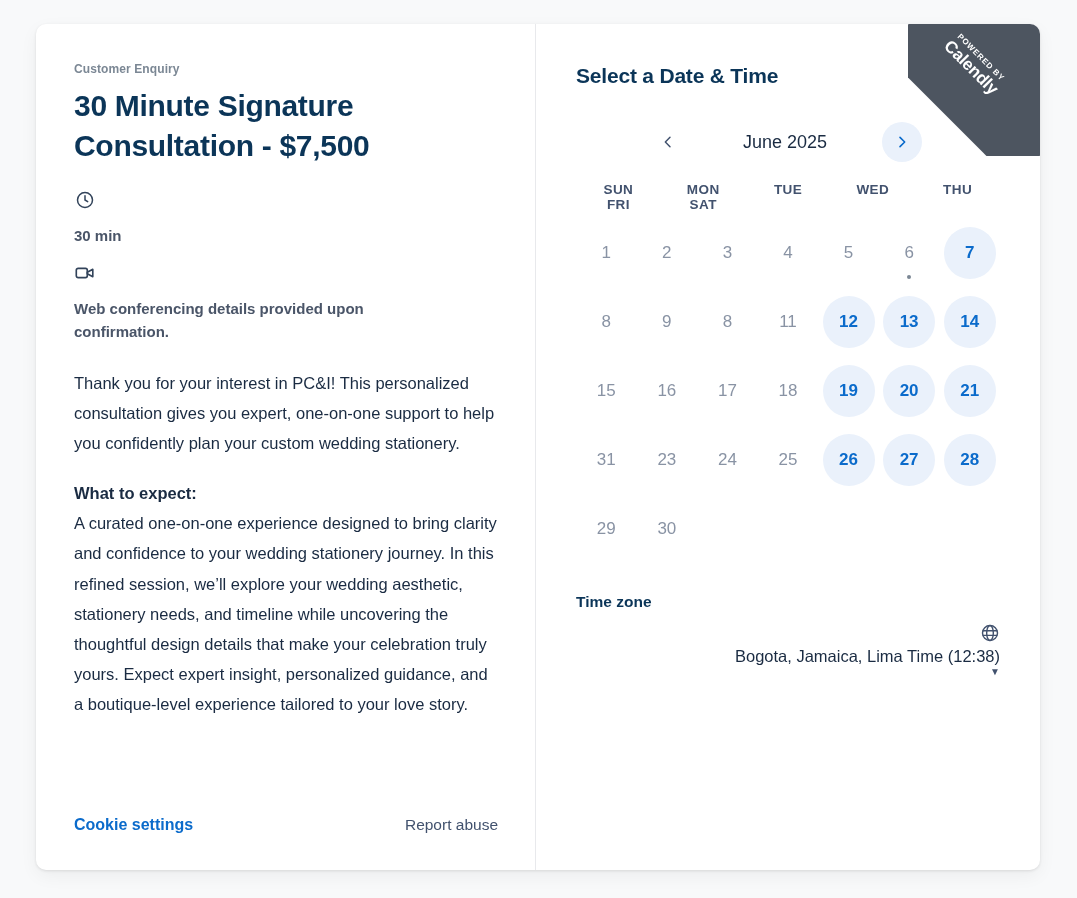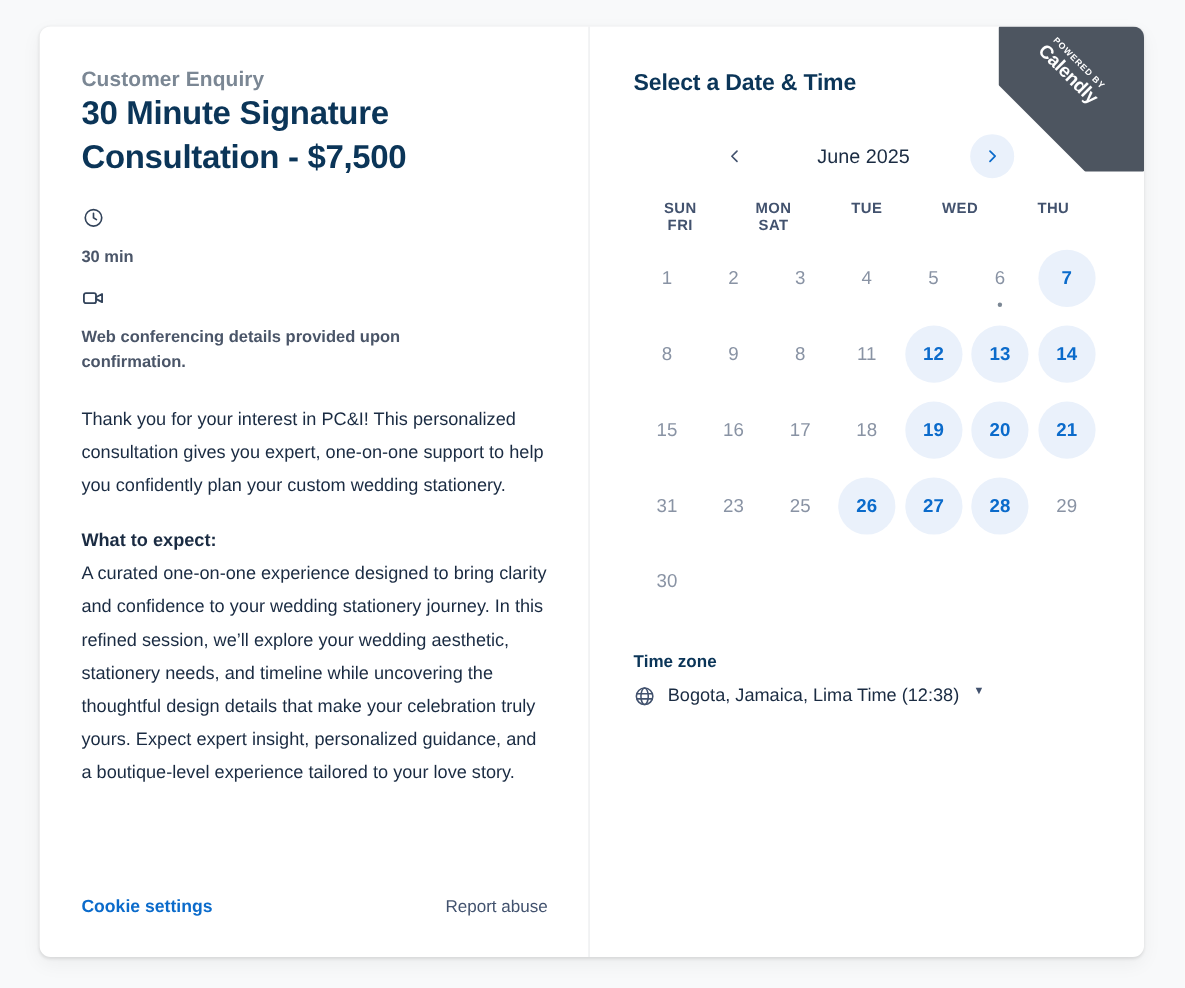--- a/index.html
+++ b/index.html
@@ -25,23 +25,24 @@
 
   
   .left-panel {
     width: 500px;
     border-right: 1px solid #e8e9ec;
     padding: 38px 38px 0 38px;
     position: relative;
   }
   .org-name {
     color: #7b8794;
-    font-size: 19px;
+    font-size: 12px;
     font-weight: bold;
     letter-spacing: 0.1px;
+    margin-bottom: 10px;
   }
   .event-title {
     color: #0b3558;
     font-size: 30px;
     font-weight: bold;
     line-height: 1.33;
     letter-spacing: -0.3px;
     margin-bottom: 22px;
   }
   .meta-row {
@@ -187,25 +188,25 @@
 
   .tz-title {
     margin-top: 32px;
     color: #0b3558;
     font-size: 15.5px;
     font-weight: bold;
   }
   .tz-row {
     margin-top: 12px;
     display: flex;
-    align-items: flex-start;
-    gap: 11px;
+    align-items: flex-end;
     color: #1a2b42;
     font-size: 16.5px;
     cursor: pointer;
+    flex-direction: column;
   }
   .tz-caret { font-size: 10px; color: #42526e; margin-left: 2px; }
 
   
   .ribbon {
     position: absolute;
     top: 0; right: 0;
     width: 132px; height: 132px;
     overflow: hidden;
     pointer-events: none;
@@ -368,20 +369,23 @@
         <div class="day-cell">
           <div class="day-inner available">21</div>
         </div>
         <div class="day-cell">
           <div class="day-inner">31</div>
         </div>
         <div class="day-cell">
           <div class="day-inner">23</div>
         </div>
         <div class="day-cell">
+          <div class="day-inner">24</div>
+        </div>
+        <div class="day-cell">
           <div class="day-inner">25</div>
         </div>
         <div class="day-cell">
           <div class="day-inner available">26</div>
         </div>
         <div class="day-cell">
           <div class="day-inner available">27</div>
         </div>
         <div class="day-cell">
           <div class="day-inner available">28</div>

